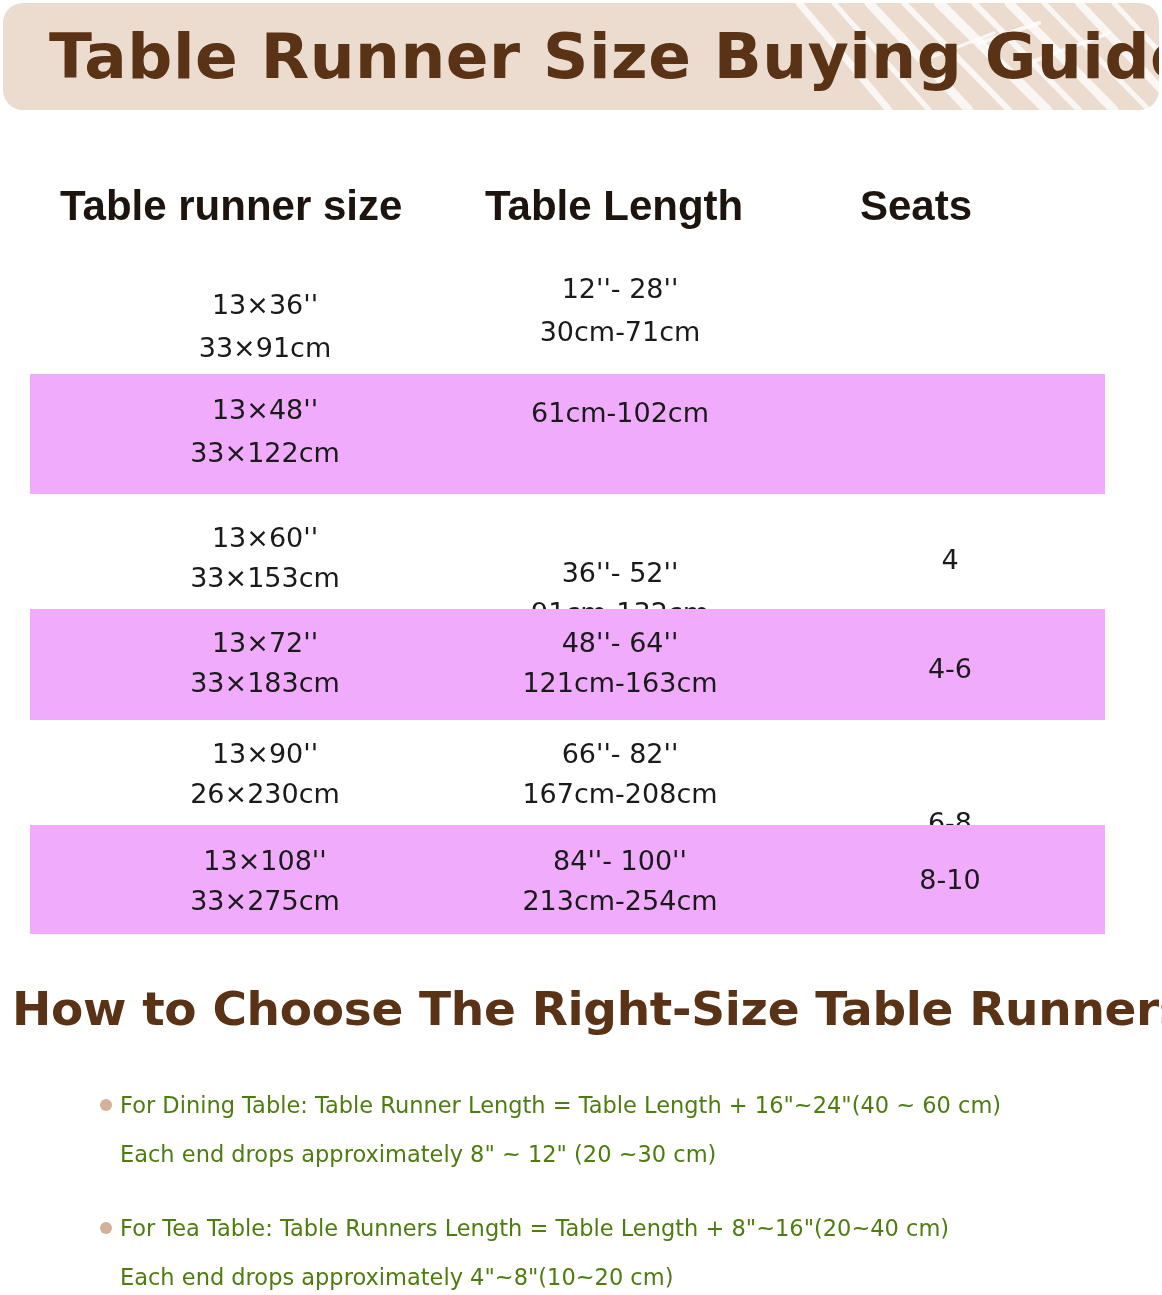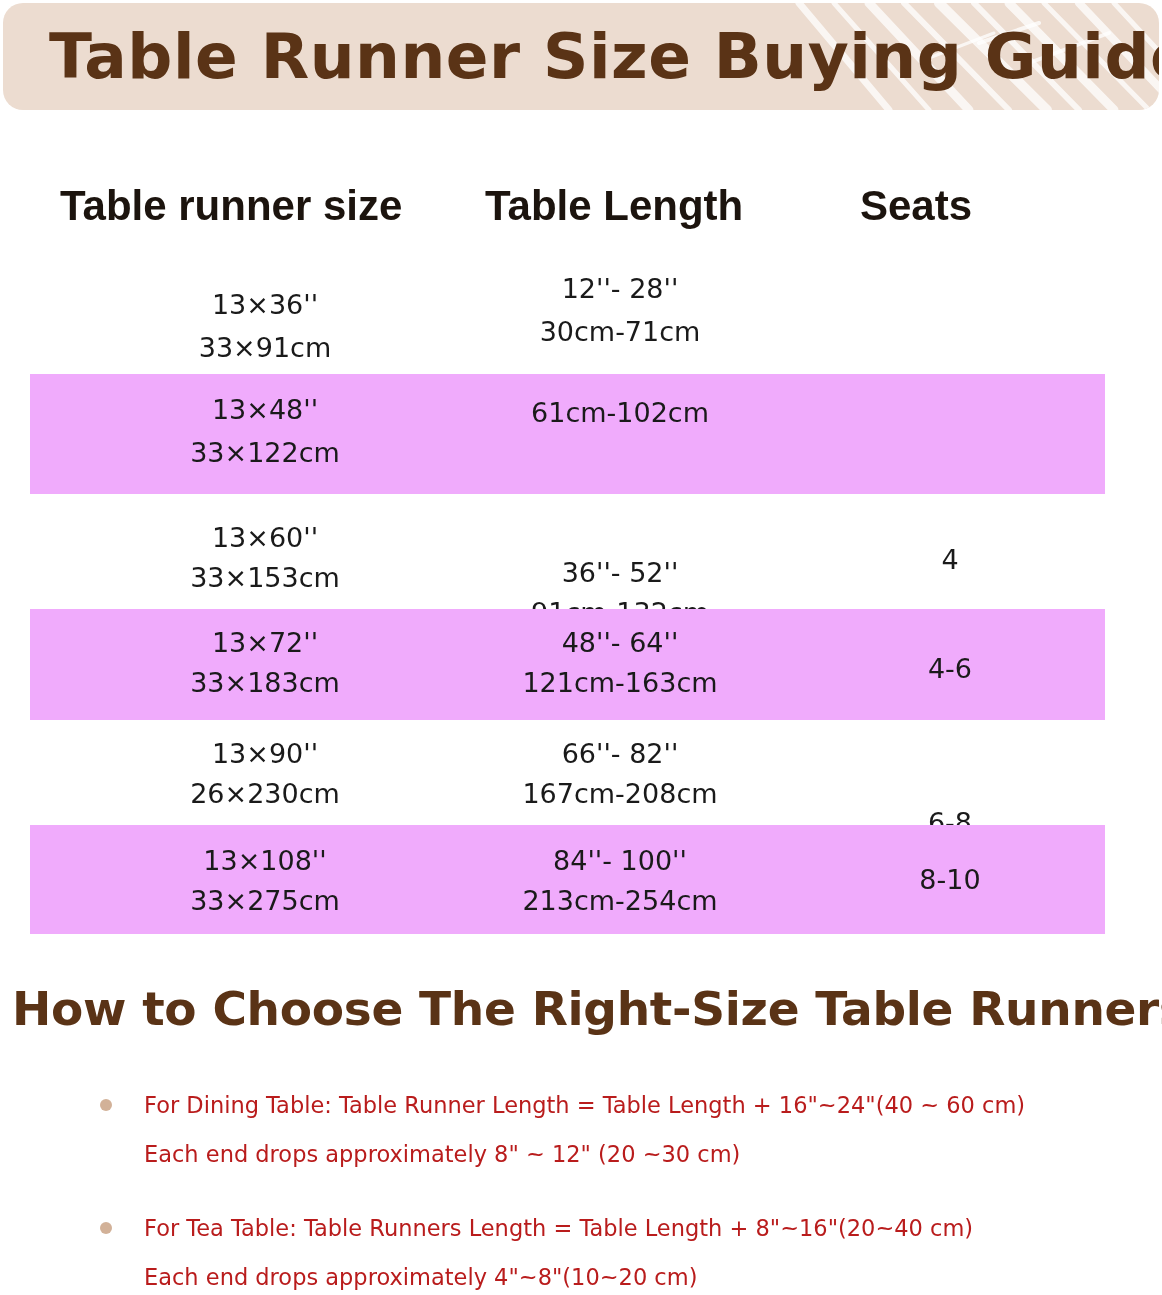--- a/index.html
+++ b/index.html
@@ -45,22 +45,22 @@
       font-size: 47px; color: #5a3316; white-space: nowrap; line-height: 62px;
       letter-spacing: -0.3px;
     }
 
     .tip { position: absolute; left: 100px; width: 1000px; }
     .tip .bullet {
       position: absolute; left: 0; top: 14px; width: 12px; height: 12px;
       border-radius: 50%; background: #d2b198;
     }
     .tip .text {
-      position: absolute; left: 44px; font-family: "DejaVu Sans", sans-serif;
-      font-size: 22.5px; color: #b91c1c; white-space: nowrap; line-height: 36px; text-align: right;
+      position: absolute; left: 20px; font-family: "DejaVu Sans", sans-serif;
+      font-size: 22.5px; color: #4d7c0f; white-space: nowrap; line-height: 36px; text-align: right;
     }
     .tip .text.l1 { top: 2px; }
     .tip .text.l2 { top: 51px; }
   </style>
 </head>
 <body>
 
 <div class="banner">
   <svg class="leaves" viewBox="0 0 380 107" preserveAspectRatio="none">
     <g stroke="#ffffff" stroke-opacity="0.75" fill="none" stroke-linecap="round">

